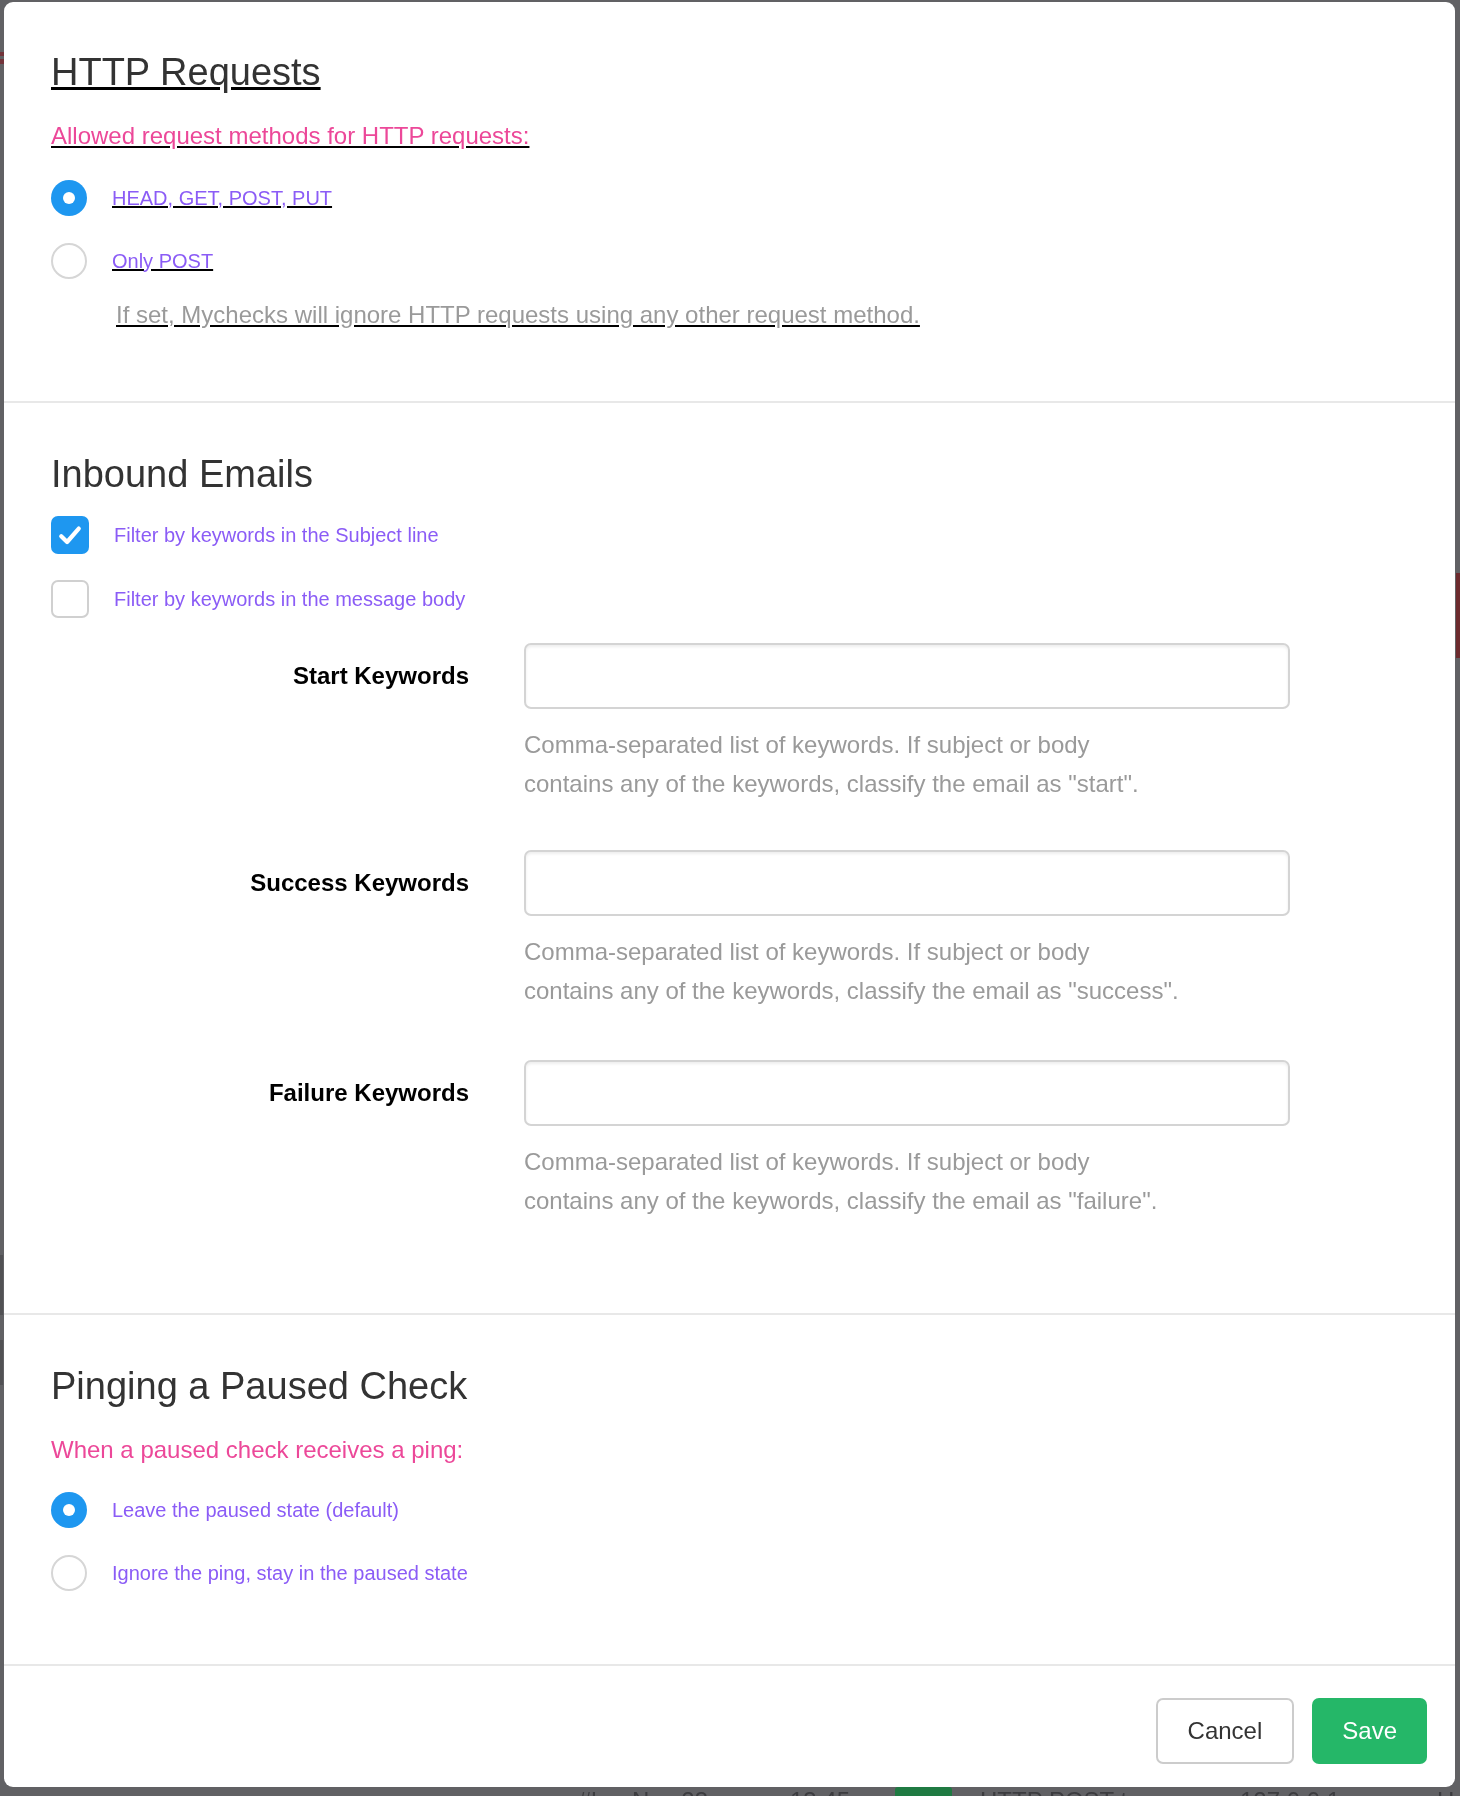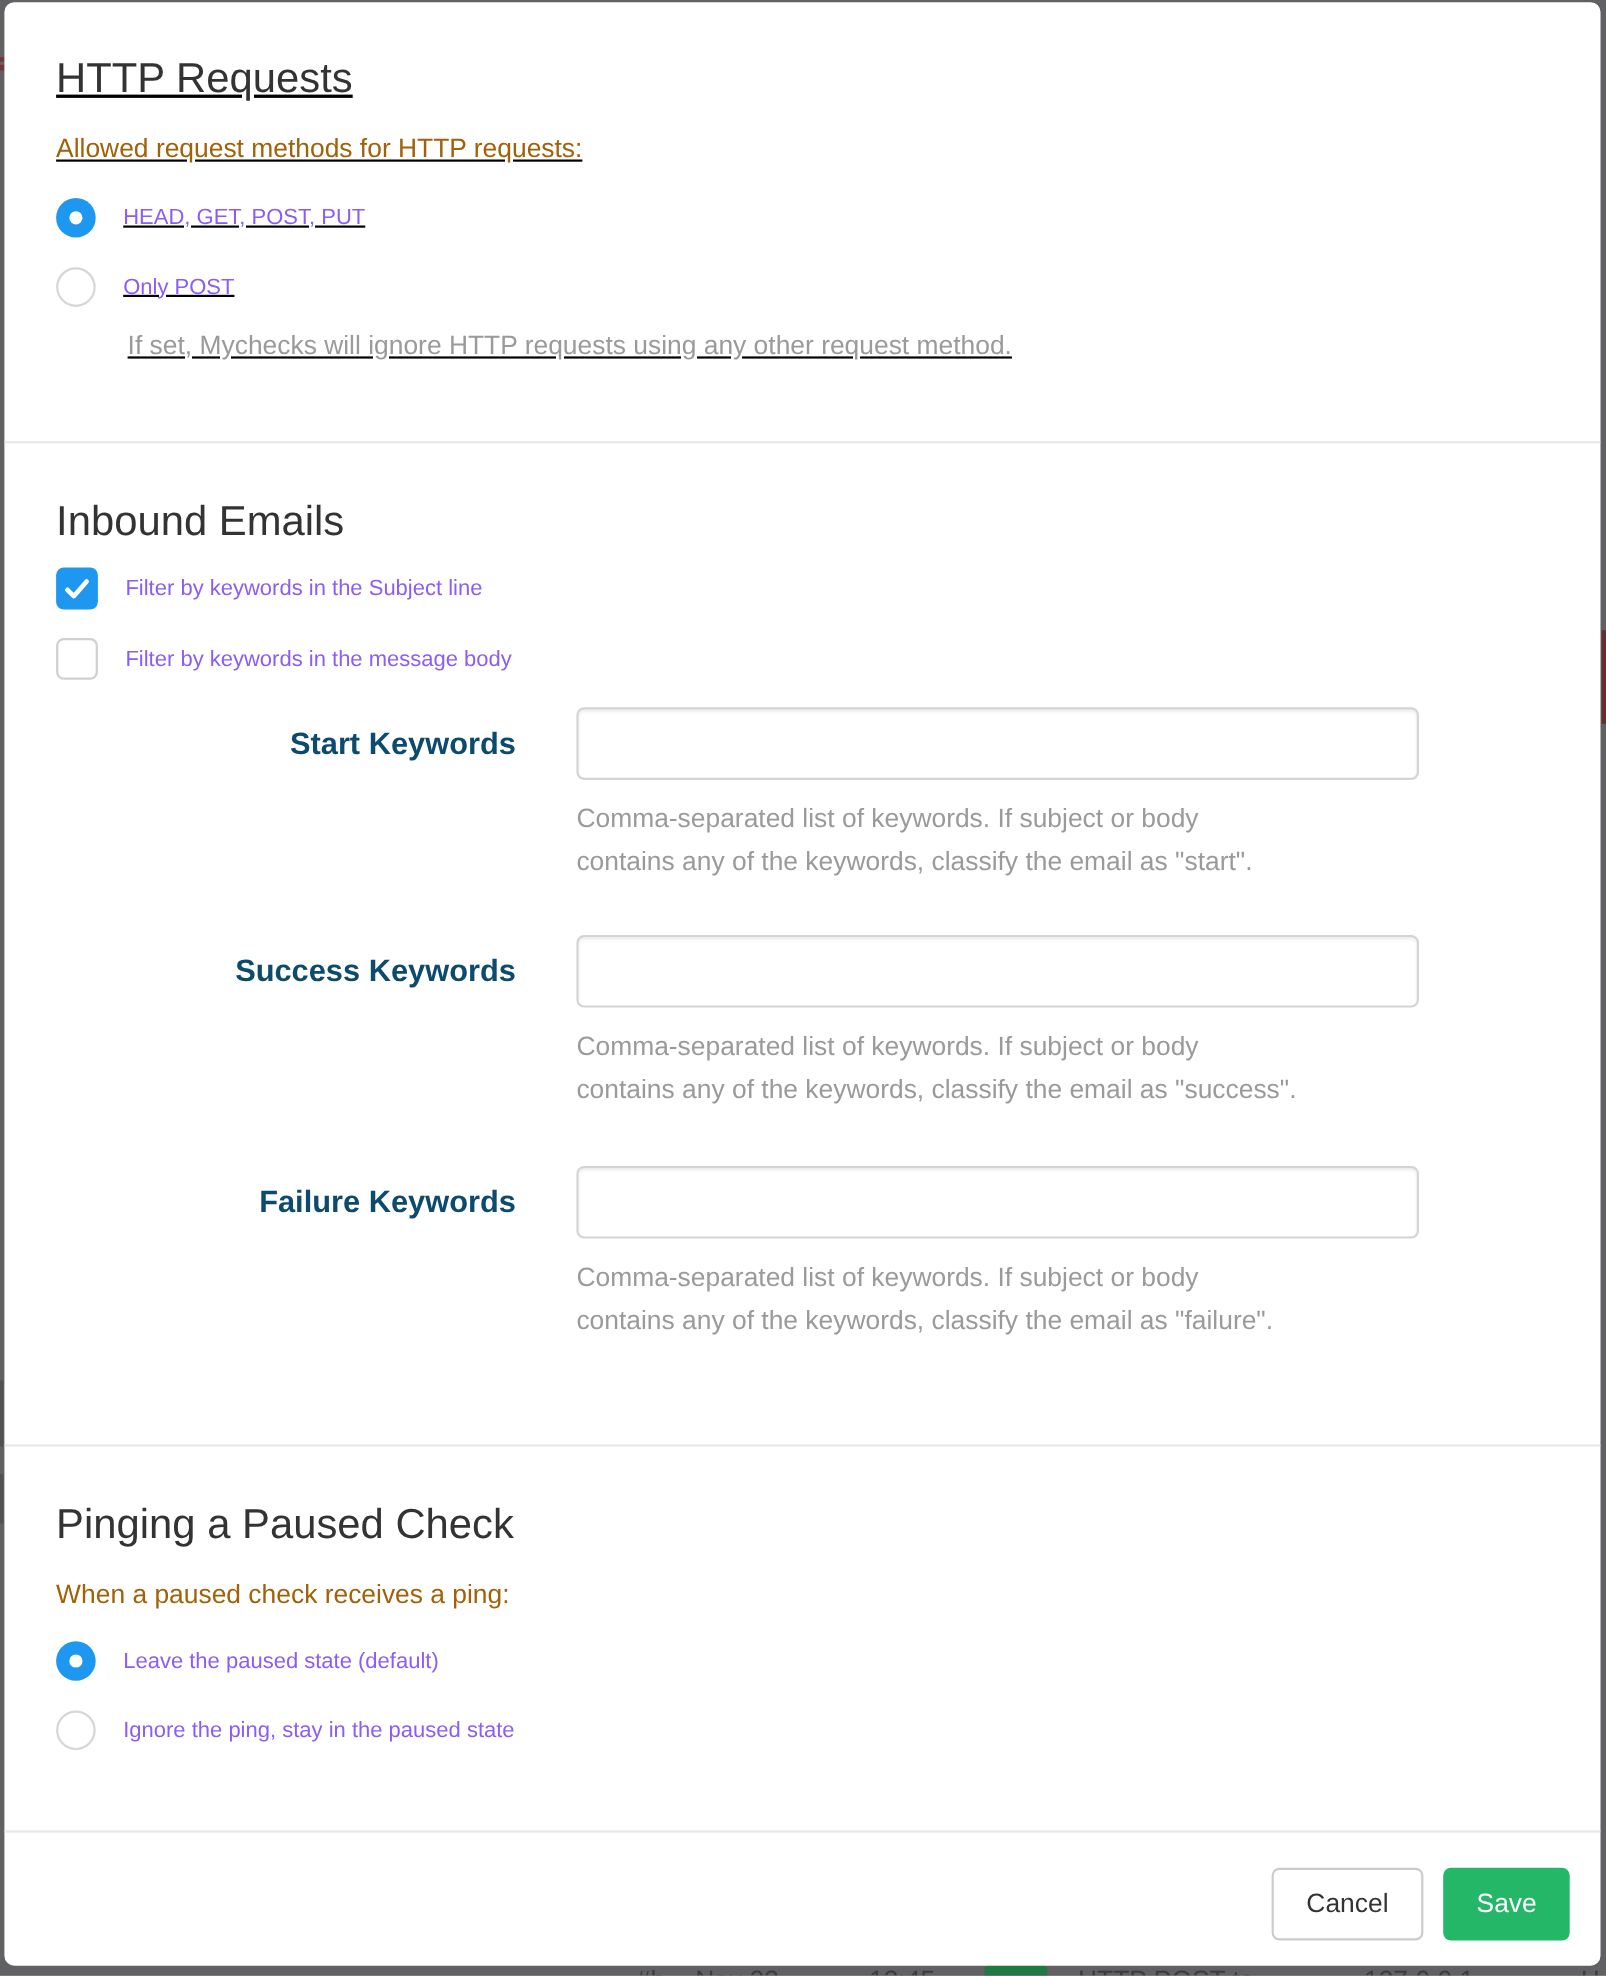--- a/index.html
+++ b/index.html
@@ -22,21 +22,21 @@
   }
   .divider {
     position: absolute; left: 0; width: 100%; height: 2px;
     background: #e8e8e8;
   }
   .section { position: absolute; left: 0; width: 100%; padding: 0 47px; }
   .sec-title {
     font-size: 38px; font-weight: 400; color: #333;
     line-height: 40px; margin: 0;
   }
-  .intro-text { font-size: 24px; color: #a16207; line-height: 28px; }
+  .intro-text { font-size: 24px; color: #ec4899; line-height: 28px; }
   .choice-row { display: flex; align-items: center; }
   .radio {
     width: 36px; height: 36px; border-radius: 50%;
     flex: 0 0 36px; position: relative;
   }
   .radio.on { background: #1e97f0; }
   .radio.on::after {
     content: ""; position: absolute; left: 12px; top: 12px;
     width: 12px; height: 12px; border-radius: 50%; background: #fff;
   }
@@ -48,21 +48,21 @@
   .cb.on { background: #1e97f0; }
   .cb.off { background: #fff; border: 2px solid #d0d0d0; }
   .cb svg { position: absolute; left: 5px; top: 5px; }
   .choice-label { font-size: 20px; color: #8b5cf6; margin-left: 25px; }
   .note-text {
     font-size: 24px; color: #9a9a9a; line-height: 28px; margin-left: 65px;
   }
   .field-row { display: flex; align-items: center; }
   .field-label {
     width: 418px; text-align: right;
-    font-size: 28px; font-weight: bold; color: #0c4a6e;
+    font-size: 24px; font-weight: bold; color: #000000;
   }
   .text-input {
     margin-left: 55px; width: 766px; height: 66px;
     border: 2px solid #d4d4d4; border-radius: 7px;
     background: #fff; outline: none;
     font-size: 24px; color: #333; padding: 0 18px;
     box-shadow: inset 0 2px 3px rgba(0,0,0,0.07);
   }
   .help-block {
     margin-left: 473px; font-size: 24px; color: #9a9a9a; line-height: 39px;

